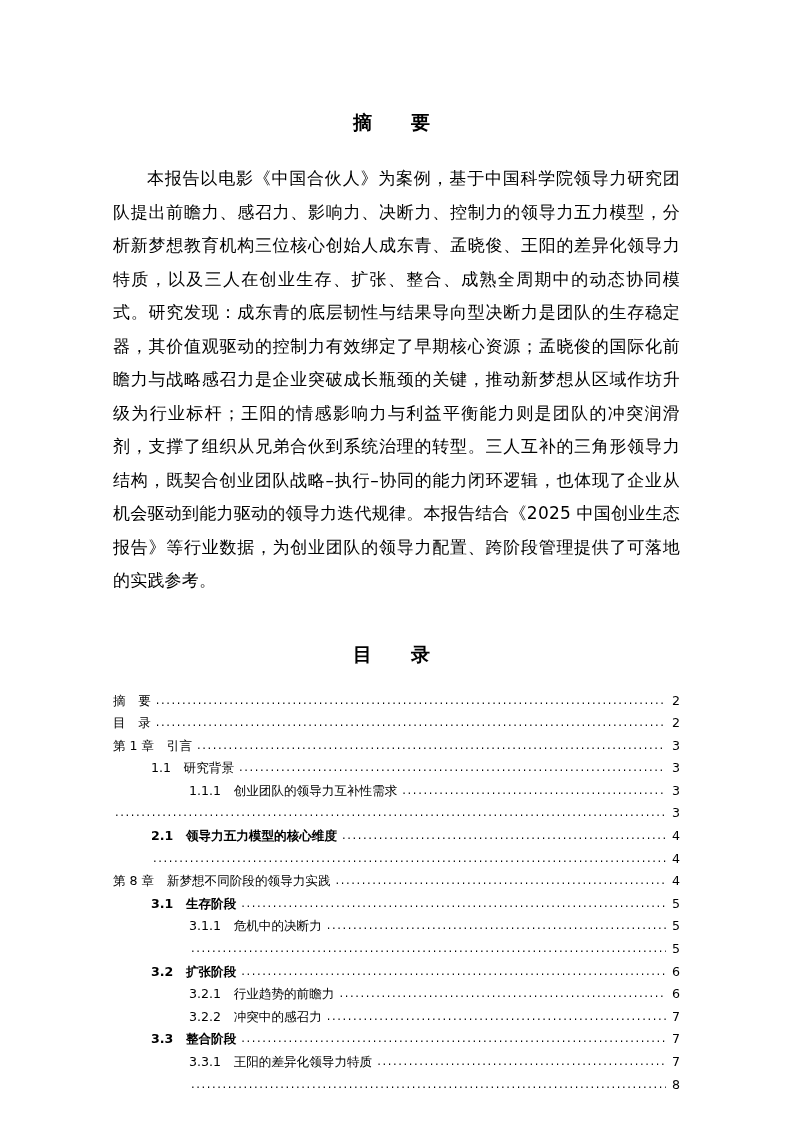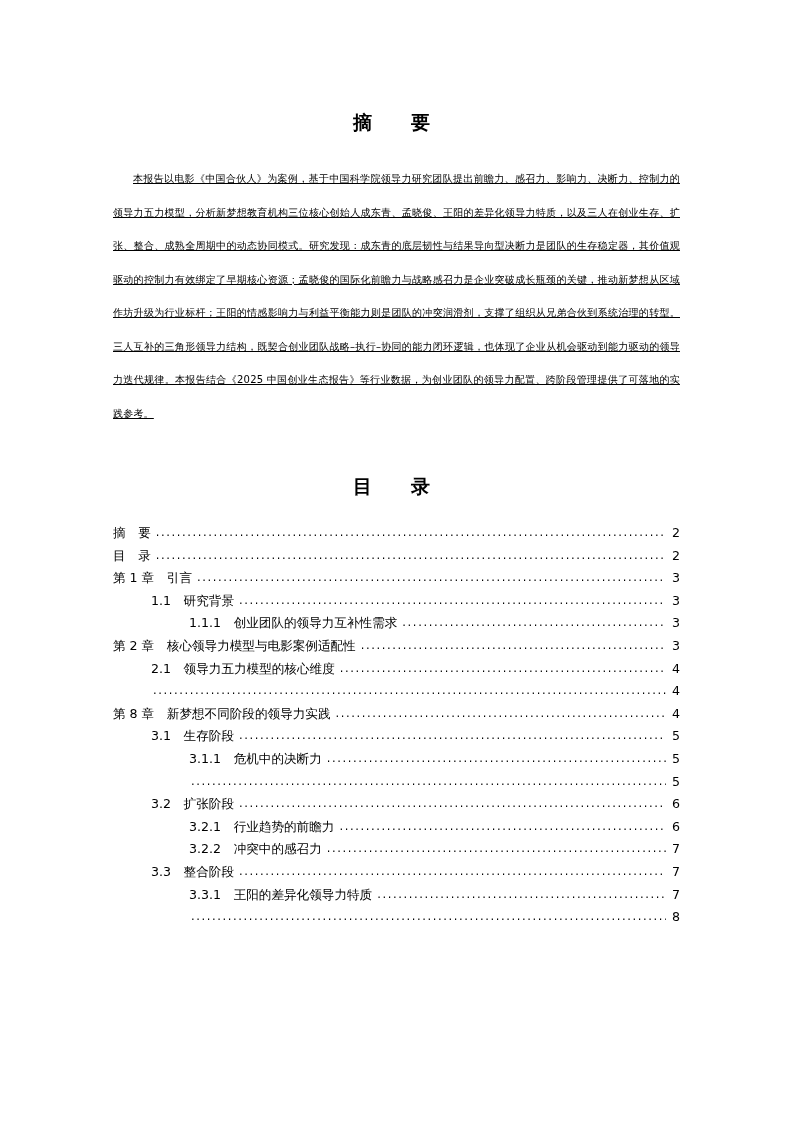--- a/index.html
+++ b/index.html
@@ -24,28 +24,27 @@
   }
   .abstract-title {
     text-align: center;
     font-size: 19px;
     font-weight: bold;
     letter-spacing: 10px;
     margin: 14px 0 26px 0;
     font-family: "DejaVu Serif", "Liberation Serif", serif;
   }
   .abstract-body {
-    font-size: 10px;
+    font-size: 17px;
     line-height: 33.5px;
     text-align: justify;
     text-justify: inter-ideograph;
     text-indent: 2em;
     font-family: "DejaVu Sans", "Liberation Sans", sans-serif;
     letter-spacing: 0.2px;
-    text-decoration: underline;
   }
   .toc-title {
     text-align: center;
     font-size: 19px;
     font-weight: bold;
     letter-spacing: 10px;
     margin: 44px 0 22px 0;
     font-family: "DejaVu Serif", "Liberation Serif", serif;
   }
   .toc {
@@ -75,21 +74,21 @@
     top: -1px;
   }
   .toc-page {
     flex: 0 0 auto;
     text-align: right;
     min-width: 12px;
   }
   .lvl-0 { padding-left: 0; }
   .lvl-1 { padding-left: 38px; justify-content: flex-end; }
   .lvl-2 { padding-left: 76px; }
-  .bold { font-weight: normal; }
+  .bold { font-weight: bold; }
 </style>
 </head>
 <body>
 
 <div class="page">
 
   <h1 class="abstract-title">摘　要</h1>
 
   <p class="abstract-body">本报告以电影《中国合伙人》为案例，基于中国科学院领导力研究团队提出前瞻力、感召力、影响力、决断力、控制力的领导力五力模型，分析新梦想教育机构三位核心创始人成东青、孟晓俊、王阳的差异化领导力特质，以及三人在创业生存、扩张、整合、成熟全周期中的动态协同模式。研究发现：成东青的底层韧性与结果导向型决断力是团队的生存稳定器，其价值观驱动的控制力有效绑定了早期核心资源；孟晓俊的国际化前瞻力与战略感召力是企业突破成长瓶颈的关键，推动新梦想从区域作坊升级为行业标杆；王阳的情感影响力与利益平衡能力则是团队的冲突润滑剂，支撑了组织从兄弟合伙到系统治理的转型。三人互补的三角形领导力结构，既契合创业团队战略–执行–协同的能力闭环逻辑，也体现了企业从机会驱动到能力驱动的领导力迭代规律。本报告结合《2025 中国创业生态报告》等行业数据，为创业团队的领导力配置、跨阶段管理提供了可落地的实践参考。</p>
 
@@ -115,21 +114,20 @@
         <span class="toc-label">1.1　研究背景</span>
         <span class="toc-dots">........................................................................................................................................................................................................</span>
         <span class="toc-page">3</span>
       </div>
       <div class="toc-row lvl-2">
         <span class="toc-label">1.1.1　创业团队的领导力互补性需求</span>
         <span class="toc-dots">........................................................................................................................................................................................................</span>
         <span class="toc-page">3</span>
       </div>
       <div class="toc-row lvl-0">
-        <span class="toc-label">第 2 章　核心领导力模型与电影案例适配性</span>
         <span class="toc-dots">........................................................................................................................................................................................................</span>
         <span class="toc-page">3</span>
       </div>
       <div class="toc-row lvl-1">
         <span class="toc-label bold">2.1　领导力五力模型的核心维度</span>
         <span class="toc-dots">........................................................................................................................................................................................................</span>
         <span class="toc-page">4</span>
       </div>
       <div class="toc-row lvl-1">
         <span class="toc-dots">........................................................................................................................................................................................................</span>

